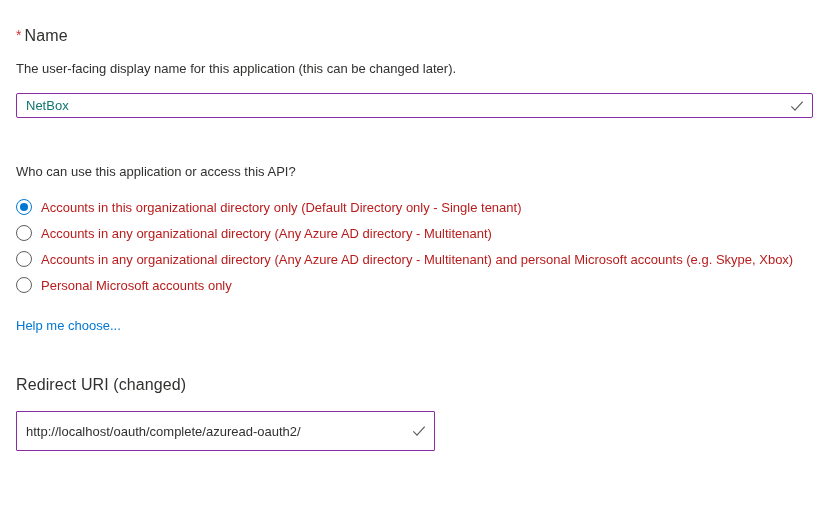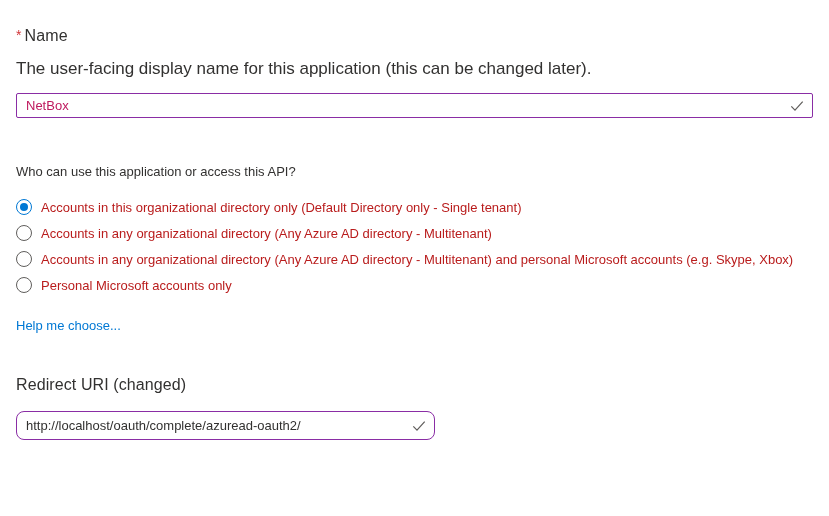--- a/index.html
+++ b/index.html
@@ -11,42 +11,42 @@
     padding: 12px 16px;
     overflow: hidden;
   }
   .section-heading {
     font-size: 16px;
     font-weight: 400;
     color: #323130;
     letter-spacing: 0.1px;
   }
   .required-marker { color: #d13438; margin-right: 3px; font-size: 14px; vertical-align: 1px; }
-  .desc { font-size: 17px; color: #323130; line-height: 19px; }
+  .desc { font-size: 13px; color: #323130; line-height: 19px; }
 
   
   #name-section .section-heading { margin-top: 15px; }
   #name-section .desc { margin-top: 14px; }
   .input-wrap {
     position: relative;
     margin-top: 15px;
     height: 25px;
     border: 1px solid #8a2da5;
     border-radius: 2px;
     background: #fff;
     display: flex;
     align-items: center;
   }
   .input-wrap input {
     border: none;
     outline: none;
     background: transparent;
     font-family: inherit;
     font-size: 13px;
-    color: #be185d;
+    color: #0f766e;
     width: 100%;
     height: 100%;
     padding: 0 28px 0 9px;
   }
   .check-icon {
     position: absolute;
     right: 8px;
     top: 50%;
     transform: translateY(-50%);
     width: 14px; height: 14px;
@@ -112,23 +112,23 @@
   .chevron-icon {
     position: absolute;
     right: 8px; top: 50%;
     transform: translateY(-50%);
     width: 14px; height: 14px;
     pointer-events: none;
   }
   .uri-input-wrap {
     position: relative;
     width: 419px;
-    height: 29px;
+    height: 40px;
     border: 1px solid #8a2da5;
-    border-radius: 8px;
+    border-radius: 1px;
     display: flex;
     align-items: center;
     background: #fff;
   }
   .uri-input-wrap input {
     border: none; outline: none; background: transparent;
     font-family: inherit; font-size: 13px; color: #323130;
     width: 100%; height: 100%;
     padding: 0 28px 0 9px;
   }

